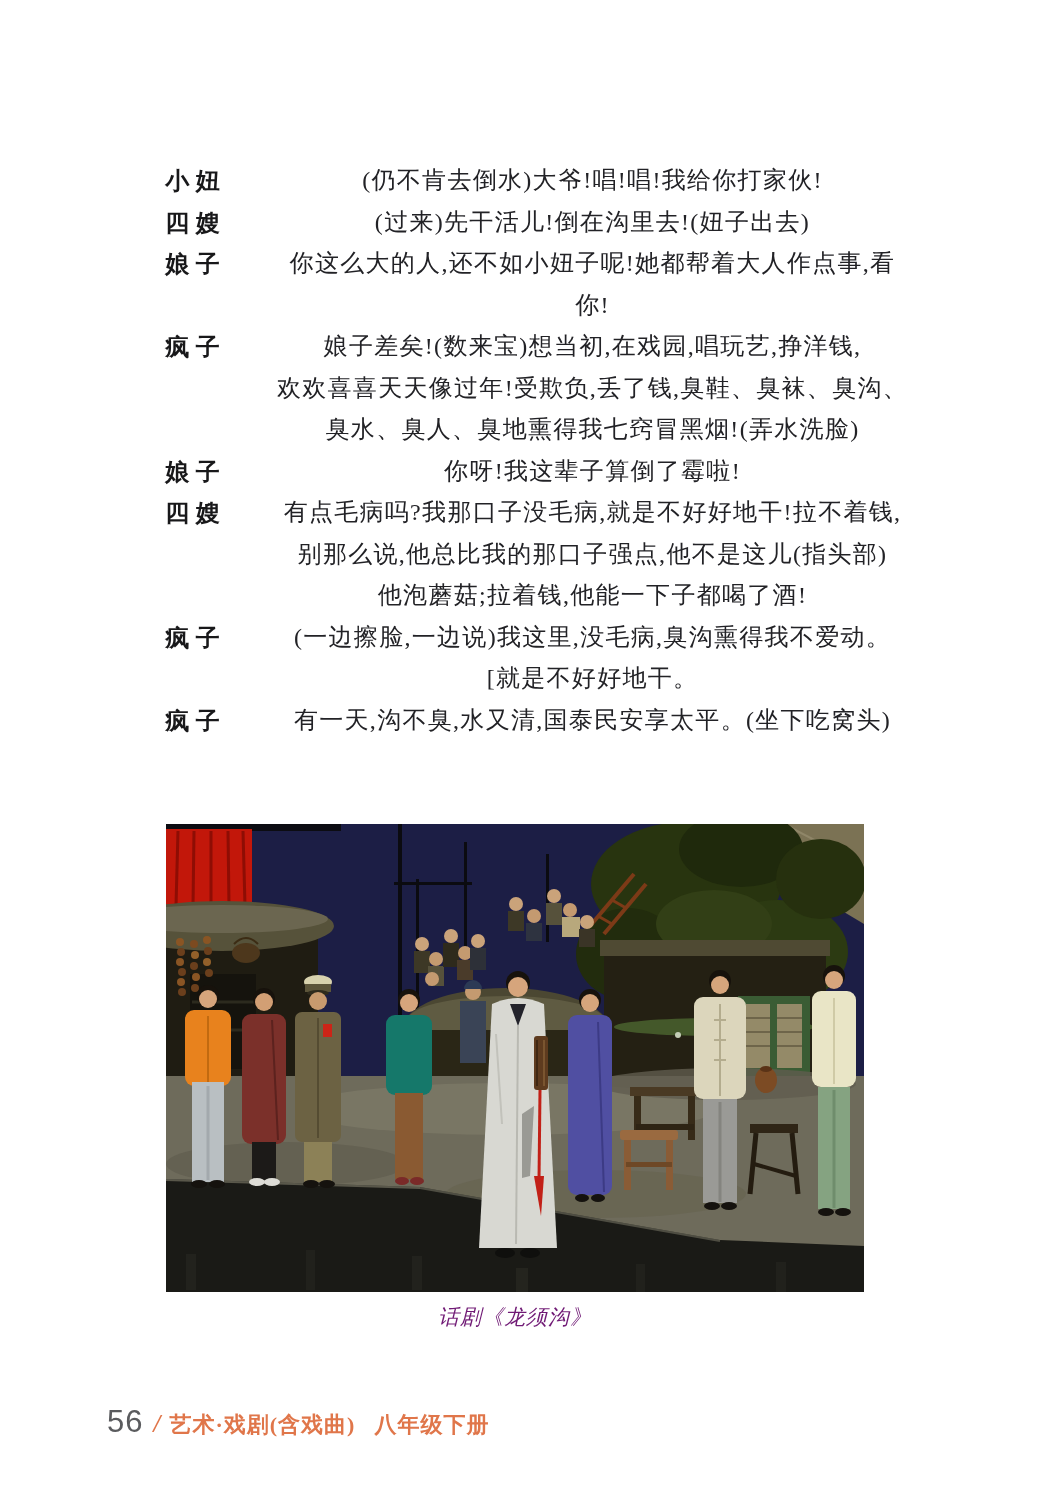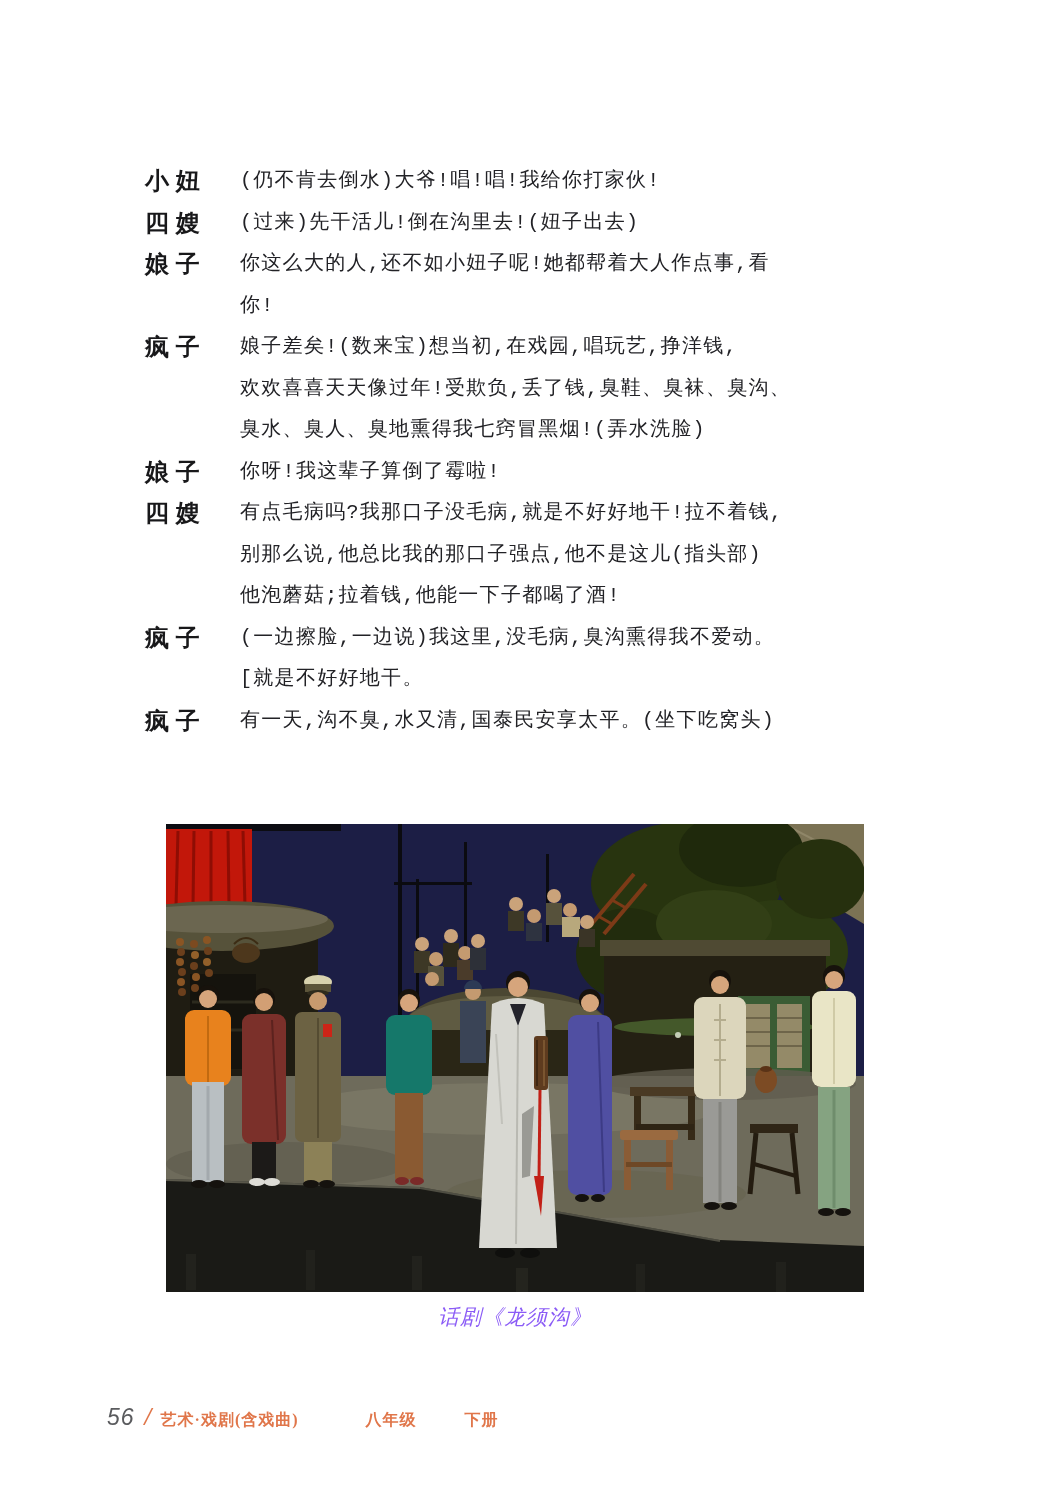--- a/index.html
+++ b/index.html
@@ -1,45 +1,45 @@
 <!DOCTYPE html>
 <html><head>
 <meta charset="utf-8">
 <style>
   html,body{margin:0;padding:0;background:#ffffff;}
   body{width:1060px;height:1508px;position:relative;overflow:hidden;
        font-family:"Liberation Serif",serif;}
 
   
   .script{position:absolute;left:145px;top:160px;width:800px;}
-  .entry{display:flex;}
+  .entry{display:flex;text-align:center;}
   .speaker{flex:0 0 95px;width:95px;
            font-family:"Liberation Sans",sans-serif;font-weight:bold;
            font-size:24px;line-height:41.5px;color:#18181a;white-space:nowrap;}
   .lines{flex:1 1 auto;}
-  .line{font-size:20px;line-height:41.5px;letter-spacing:1.3px;
-        color:#222226;white-space:nowrap;font-family:Liberation Mono, monospace;}
+  .line{font-size:24px;line-height:41.5px;letter-spacing:1.3px;
+        color:#222226;white-space:nowrap;}
 
   
   .photo{position:absolute;left:166px;top:824px;width:698px;height:468px;}
   .photo svg{display:block;width:698px;height:468px;}
 
   
   .caption{position:absolute;left:166px;top:1303px;width:698px;
            display:flex;justify-content:center;gap:26px;
-           font-size:21px;font-style:italic;letter-spacing:1px;color:#8b5cf6;}
+           font-size:21px;font-style:italic;letter-spacing:1px;color:#701a75;}
 
   
   .footer{position:absolute;left:107px;top:1378px;display:flex;align-items:baseline;}
-  .page-num{font-family:"Liberation Sans",sans-serif;font-size:23px;
-            font-weight:400;color:#5a5b5e;letter-spacing:1px;font-style:italic;}
+  .page-num{font-family:"Liberation Sans",sans-serif;font-size:31px;
+            font-weight:400;color:#5a5b5e;letter-spacing:1px;}
   .slash{color:#e0764a;font-size:25px;font-style:italic;font-weight:bold;
          margin:0 9px 0 10px;}
   .footer-text{display:flex;align-items:baseline;font-weight:bold;
-               font-size:16px;color:#e0764a;letter-spacing:1px;gap:48px;}
+               font-size:22px;color:#e0764a;letter-spacing:1px;}
   .footer-text .seg2{margin-left:19px;margin-top:32px;}
   .footer-text .seg3{margin-left:0;}
 </style>
 </head>
 <body>
 
 <div class="script">
 
   <div class="entry">
     <div class="speaker">小 妞</div>

